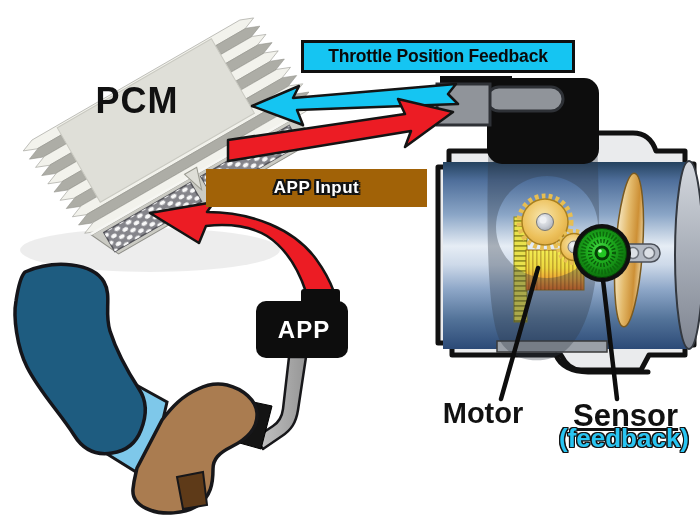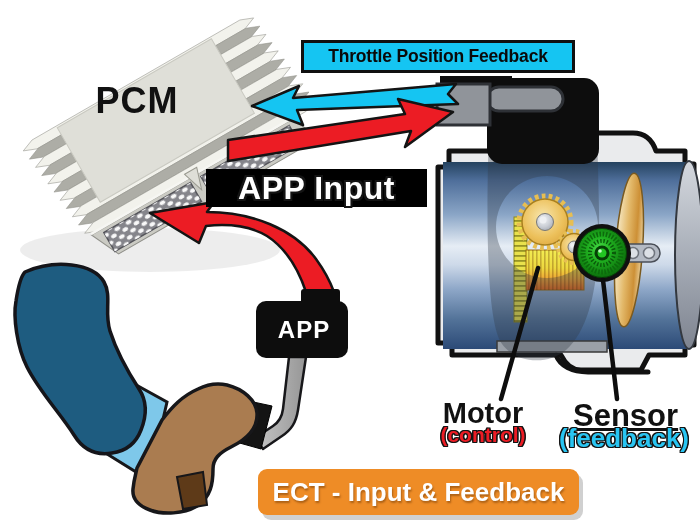--- a/index.html
+++ b/index.html
@@ -3,22 +3,22 @@
 <meta charset="utf-8">
 <style>
   html,body{margin:0;padding:0;background:#fff;}
   #stage{position:relative;width:700px;height:527px;background:#ffffff;overflow:hidden;
          font-family:"Liberation Sans",sans-serif;}
   #stage svg{position:absolute;left:0;top:0;}
   .lbl{position:absolute;font-weight:bold;text-align:center;box-sizing:border-box;}
   .pcm-lbl{left:62px;top:80px;width:150px;height:36px;font-size:36px;color:#111;letter-spacing:1px;}
   .tpf-box{left:301px;top:40px;width:274px;height:33px;background:#15C5F2;border:3px solid #101010;
            font-size:17.5px;line-height:27px;color:#0a0a0a;letter-spacing:-0.2px;}
-  .appinput-box{left:206px;top:169px;width:221px;height:38px;background:#000000;
-           font-size:32px;line-height:38px;color:#fff;letter-spacing:0.5px;}
+  .appinput-box{left:206px;top:169px;width:221px;height:38px;background:#a16207;
+           font-size:17px;line-height:38px;color:#fff;letter-spacing:0.5px;}
   .app-lbl{left:256px;top:301px;width:96px;height:57px;font-size:24px;line-height:57px;color:#fff;letter-spacing:1px;}
   .motor-lbl{left:432px;top:397px;width:102px;font-size:29px;color:#111;}
   .control-lbl{left:415px;top:423px;width:136px;font-size:21px;color:#EC1C24;}
   .sensor-lbl{left:573px;top:398px;width:102px;font-size:31px;color:#111;text-decoration:underline;}
   .feedback-lbl{left:556px;top:423px;width:136px;font-size:26px;color:#29C5F2;}
   .banner{left:258px;top:469px;width:321px;height:46px;background:#EE8C26;border-radius:9px;
           font-size:26px;line-height:46px;color:#fff;box-shadow:4px 5px 0 rgba(170,170,170,0.55);
           text-shadow:1px 2px 2px rgba(90,45,0,0.45);}
   .outline-heavy{text-shadow:-2px -2px 0 #141414,2px -2px 0 #141414,-2px 2px 0 #141414,2px 2px 0 #141414,
                  -2px 0 0 #141414,2px 0 0 #141414,0 -2px 0 #141414,0 2px 0 #141414;}
@@ -206,17 +206,15 @@
 
     <line x1="538" y1="268" x2="501" y2="399" stroke="#0D0D0D" stroke-width="4.5" stroke-linecap="round"></line>
     <line x1="603" y1="280" x2="617" y2="399" stroke="#0D0D0D" stroke-width="4.5" stroke-linecap="round"></line>
   </svg>
 
   <div class="lbl pcm-lbl">PCM</div>
   <div class="lbl tpf-box">Throttle Position Feedback</div>
   <div class="lbl appinput-box outline-heavy">APP Input</div>
   <div class="lbl app-lbl">APP</div>
   <div class="lbl motor-lbl">Motor</div>
-  <div class="lbl control-lbl outline-thin">(control)</div>
   <div class="lbl sensor-lbl">Sensor</div>
   <div class="lbl feedback-lbl outline-thin">(feedback)</div>
-  <div class="lbl banner">ECT - Input &amp; Feedback</div>
 </div>
 
 </body></html>

